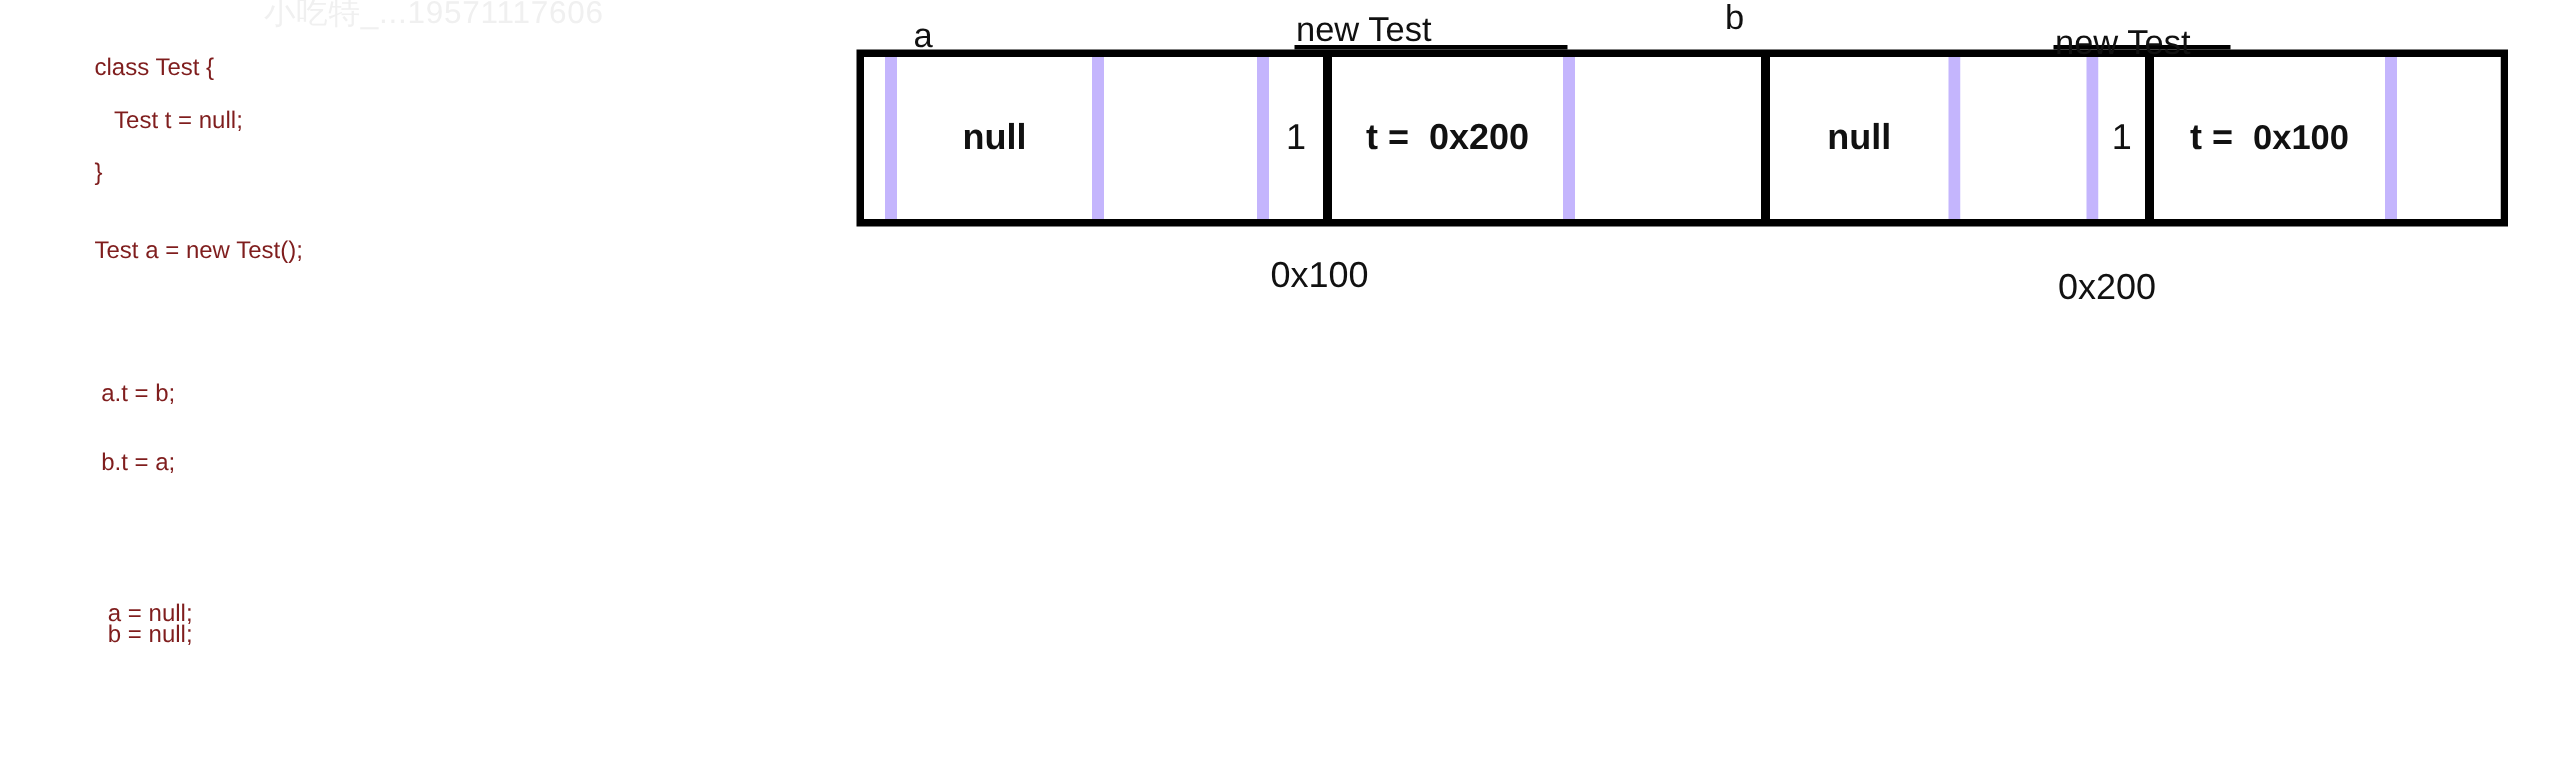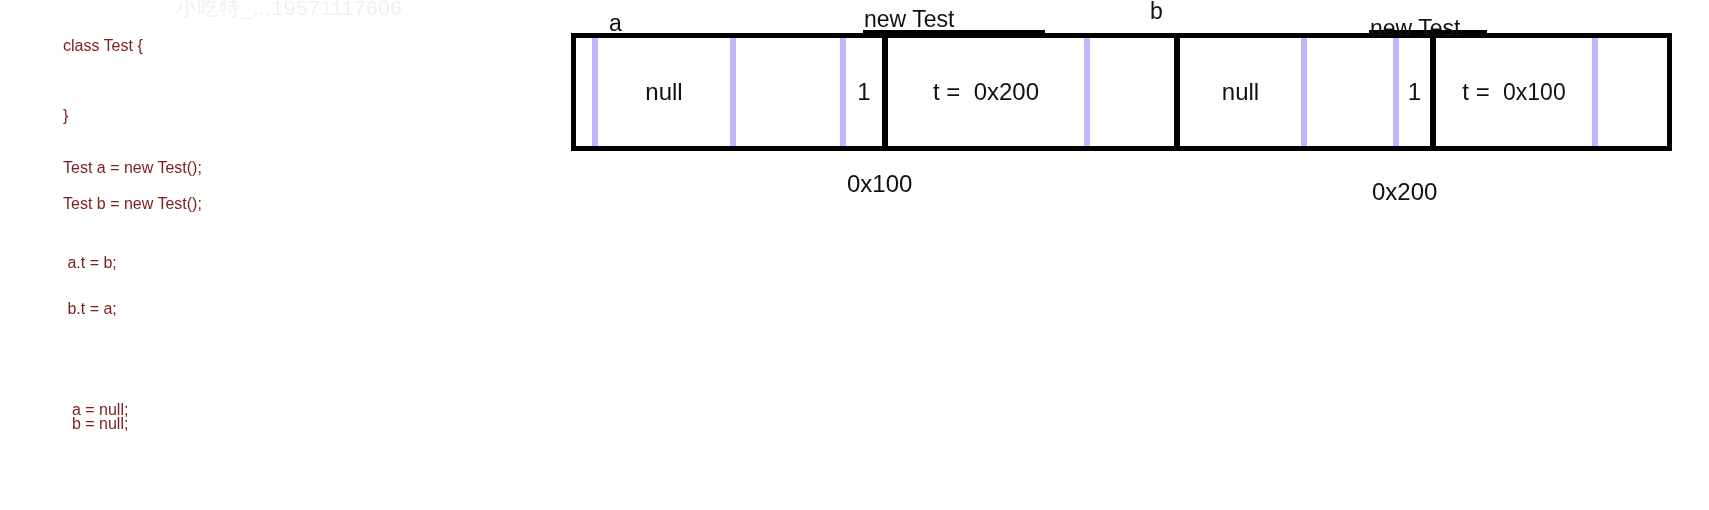--- a/index.html
+++ b/index.html
@@ -65,21 +65,21 @@
     display: flex;
     align-items: center;
     justify-content: center;
   }
   .cell-text {
     font-size: 24px;
     line-height: 1;
     white-space: nowrap;
     color: #111111;
   }
-  .cell.b-right { border-right: 6px solid #c4b5fd; }
+  .cell.b-right { border-right: 8px solid #c4b5fd; font-weight: bold; }
   .cell.thick-right { border-right: 6px solid #000000; }
 
   
   .obj-rule {
     position: absolute;
     height: 5px;
     background: #000000;
   }
 
   
@@ -96,23 +96,23 @@
   .t-val { font-size: 24px; }
   .val-small { font-size: 23px; }
 </style>
 </head>
 <body>
 
 <div class="watermark">小吃特_...19571117606</div>
 
 <div class="code-panel">
   <div class="code-line" style="left:63px; top:38px;">class Test {</div>
+  <div class="code-line" style="left:63px; top:73px;">   Test t = null;</div>
   <div class="code-line" style="left:63px; top:108px;">}</div>
   <div class="code-line" style="left:63px; top:160px;text-align:center;">Test a = new Test();</div>
-  <div class="code-line" style="left:63px; top:196px;">Test b = new Test();</div>
   <div class="code-line" style="left:63px; top:255px;"> a.t = b;</div>
   <div class="code-line" style="left:63px; top:301px;"> b.t = a;</div>
   <div class="code-line" style="left:63px; top:375px;margin-top:27px;">  a = null;</div>
   <div class="code-line" style="left:63px; top:396px;margin-top:20px;">  b = null;</div>
 </div>
 
 <div>
 
   <div class="obj-rule" style="left:863px;  top:30px; width:182px;"></div>
   <div class="obj-rule" style="left:1369px; top:30px; width:118px;"></div>
@@ -124,21 +124,21 @@
     <div class="cell b-right" style="left:22px;  width:138px;">
       <span class="cell-text">null</span>
     </div>
 
     <div class="cell b-right" style="left:160px; width:110px;"></div>
 
     <div class="cell thick-right" style="left:270px; width:42px;">
       <span class="cell-text">1</span>
     </div>
 
-    <div class="cell b-right" style="left:312px; width:202px;">
+    <div class="cell b-right" style="left:312px; width:162px;">
       <span class="cell-text"><span class="t-eq">t =</span>&nbsp;&nbsp;<span class="t-val">0x200</span></span>
     </div>
 
     <div class="cell thick-right" style="left:514px; width:90px;"></div>
 
     <div class="cell b-right" style="left:604px; width:127px;">
       <span class="cell-text">null</span>
     </div>
 
     <div class="cell b-right" style="left:731px; width:92px;"></div>

